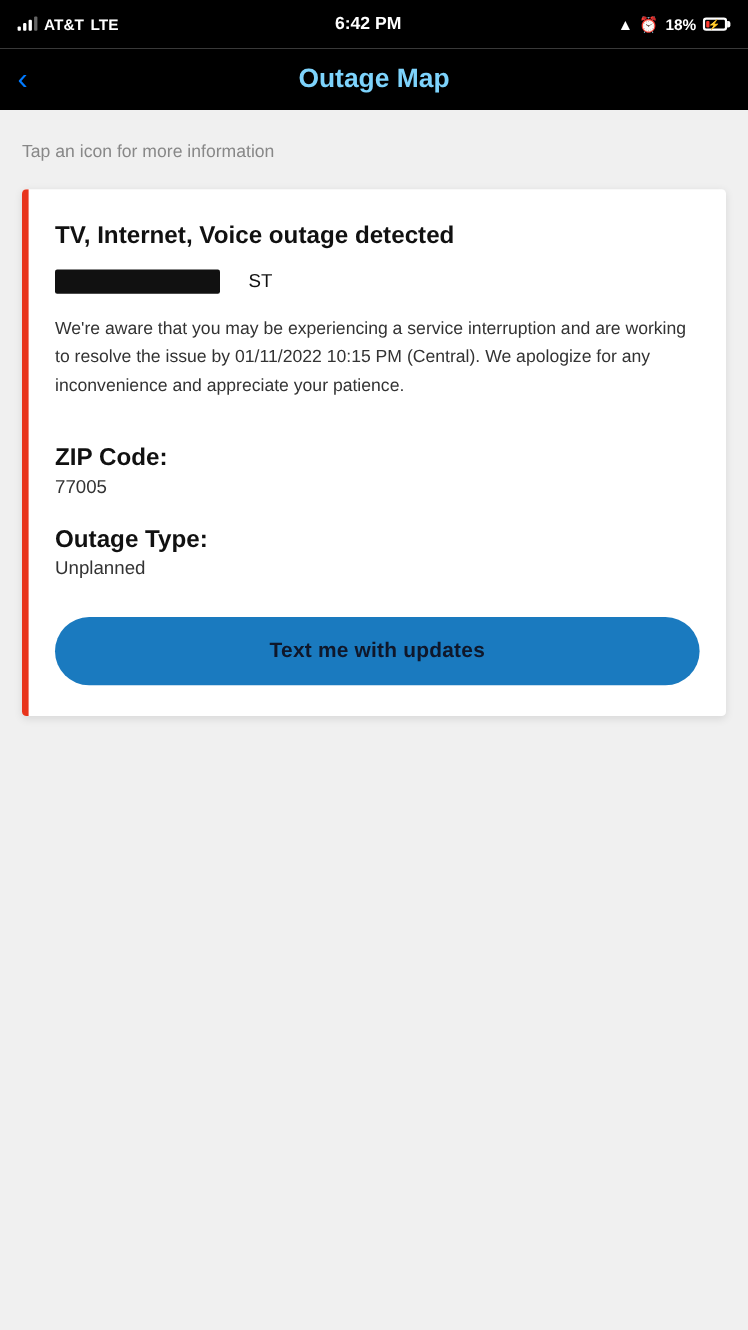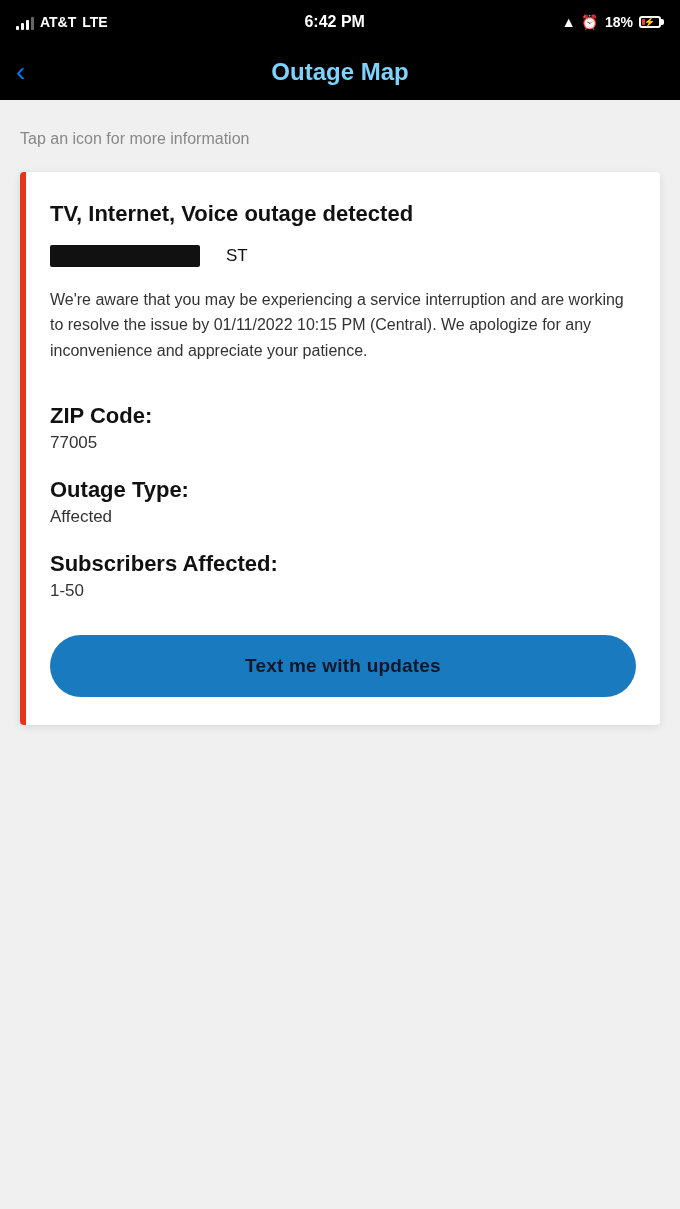--- a/index.html
+++ b/index.html
@@ -25,21 +25,21 @@
       align-items: center;
       justify-content: space-between;
       padding: 8px 16px;
       height: 44px;
       font-size: 15px;
       font-weight: 600;
     }
 
     .status-left {
       display: flex;
-      align-items: flex-end;
+      align-items: flex-start;
       gap: 6px;
       font-size: 14px;
     }
 
     .signal-bars {
       display: flex;
       align-items: flex-end;
       gap: 2px;
       height: 14px;
     }
@@ -279,26 +279,22 @@
 
       <p class="outage-description">We're aware that you may be experiencing a service interruption and are working to resolve the issue by 01/11/2022 10:15 PM (Central). We apologize for any inconvenience and appreciate your patience.</p>
 
       <div class="info-section">
         <div class="info-label">ZIP Code:</div>
         <div class="info-value">77005</div>
       </div>
 
       <div class="info-section">
         <div class="info-label">Outage Type:</div>
-        <div class="info-value">Affected</div>
+        <div class="info-value">Unplanned</div>
       </div>
 
-      <div class="info-section">
-        <div class="info-label">Subscribers Affected:</div>
-        <div class="info-value">1-50</div>
-      </div>
 
       <button class="text-updates-btn">Text me with updates</button>
 
     </div>
   </div>
 
 </div>
 
 </body></html>

